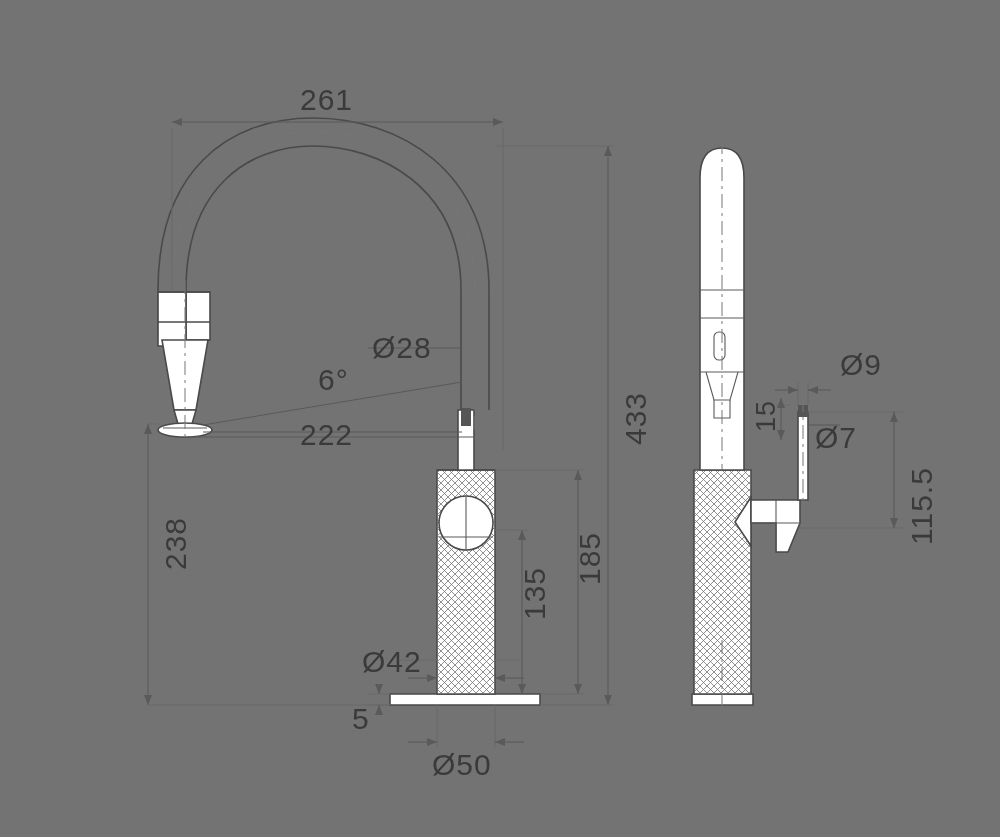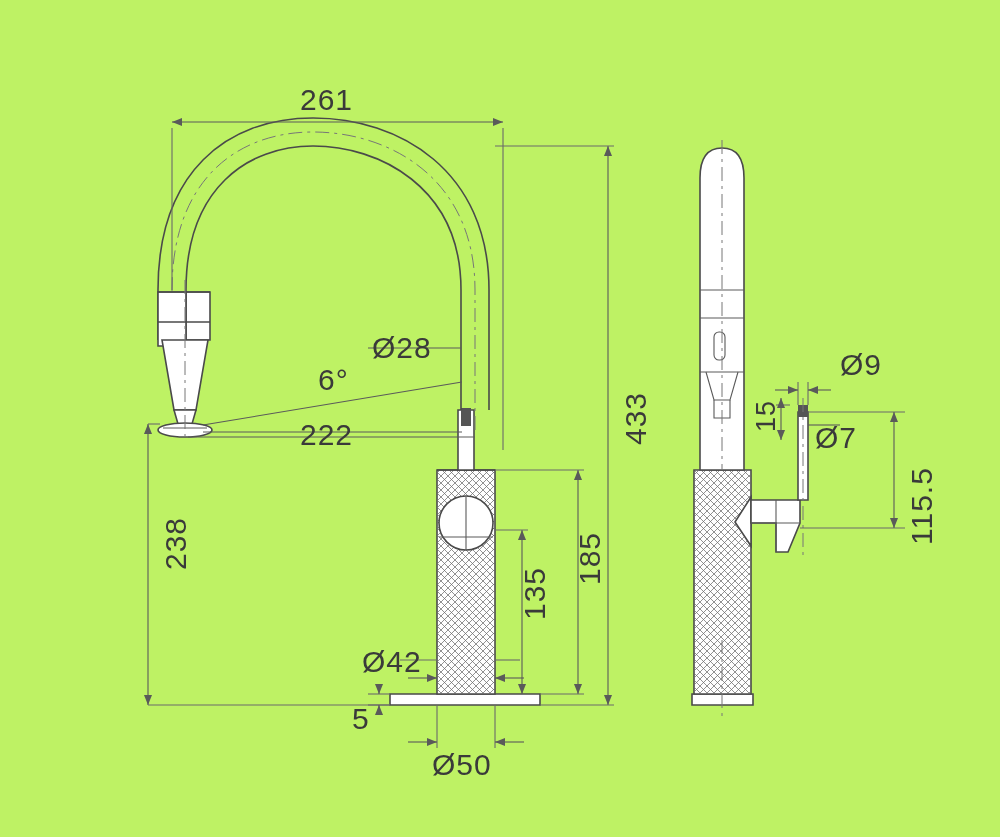--- a/index.html
+++ b/index.html
@@ -7,21 +7,21 @@
     padding: 0;
     background: #ffffff;
   }
   body {
     font-family: "Liberation Sans", sans-serif;
   }
   #stage {
     position: relative;
     width: 1000px;
     height: 837px;
-    background: #bef264;
+    background: #737373;
     overflow: hidden;
   }
   svg#drawing {
     position: absolute;
     left: 0;
     top: 0;
     width: 1000px;
     height: 837px;
   }
   .dimtext {

